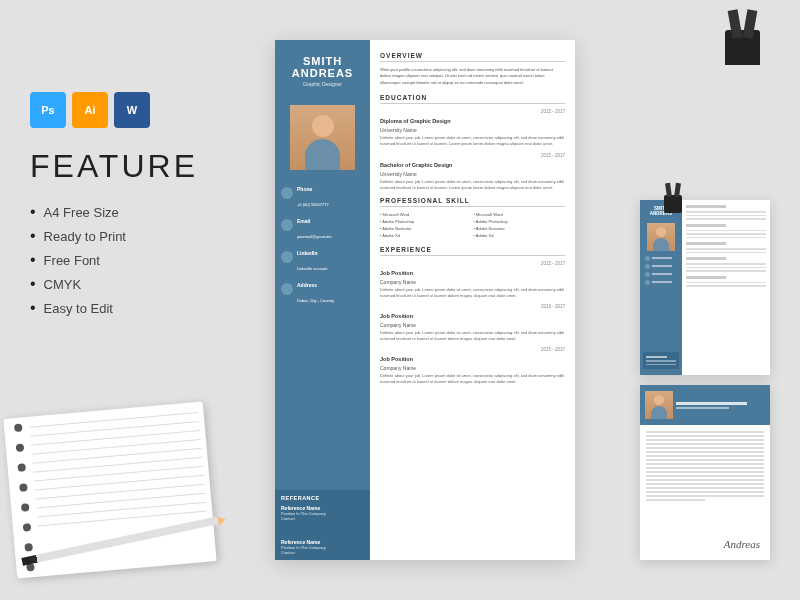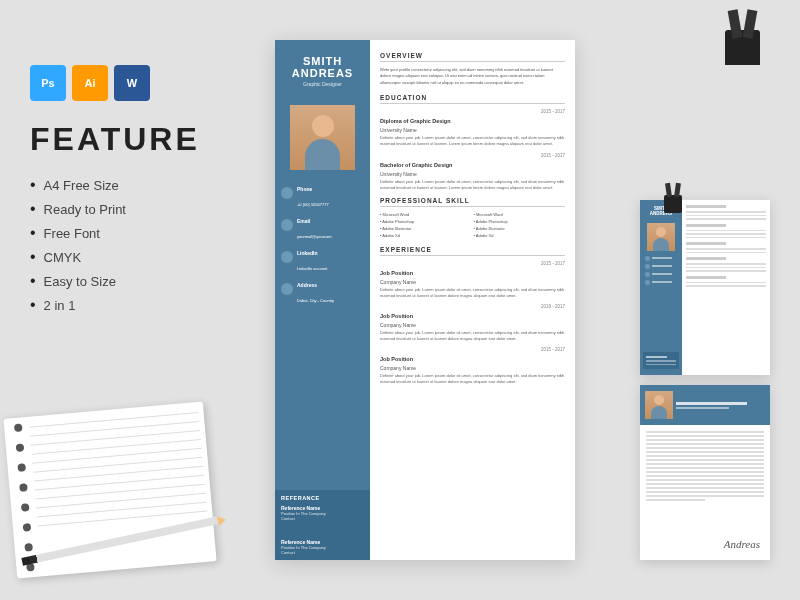--- a/index.html
+++ b/index.html
@@ -111,21 +111,21 @@
       background: #333;
       top: -20px;
     }
     .clip-wing-left { left: 5px; transform: rotate(-10deg); }
     .clip-wing-right { right: 5px; transform: rotate(10deg); }
 
     
     .left-panel {
       position: absolute;
       left: 30px;
-      top: 65px;
+      top: 92px;
       width: 220px;
     }
 
     
     .software-icons {
       display: flex;
       gap: 6px;
       margin-bottom: 20px;
     }
     .sw-icon {
@@ -138,21 +138,21 @@
       font-weight: bold;
       color: white;
       border-radius: 4px;
     }
     .sw-ps { background: #31a8ff; }
     .sw-ai { background: #ff9a00; }
     .sw-w { background: #2b5797; }
 
     .feature-title {
       font-size: 32px;
-      font-weight: 700;
+      font-weight: 400;
       letter-spacing: 3px;
       color: #222;
       margin-bottom: 18px;
     }
 
     .feature-list {
       list-style: none;
       padding: 0;
     }
     .feature-list li {
@@ -584,22 +584,21 @@
     <div class="sw-icon sw-w">W</div>
   </div>
 
   <div class="feature-title">FEATURE</div>
 
   <ul class="feature-list">
     <li>A4 Free Size</li>
     <li>Ready to Print</li>
     <li>Free Font</li>
     <li>CMYK</li>
-    <li>Easy to Size</li>
-    <li>2 in 1</li>
+    <li>Easy to Edit</li>
   </ul>
 </div>
 
 <div class="resume-card">
 
   <div class="resume-sidebar">
     <div class="resume-name-block">
       <div class="resume-firstname">SMITH</div>
       <div class="resume-lastname">ANDREAS</div>
       <div class="resume-jobtitle">Graphic Designer</div>

